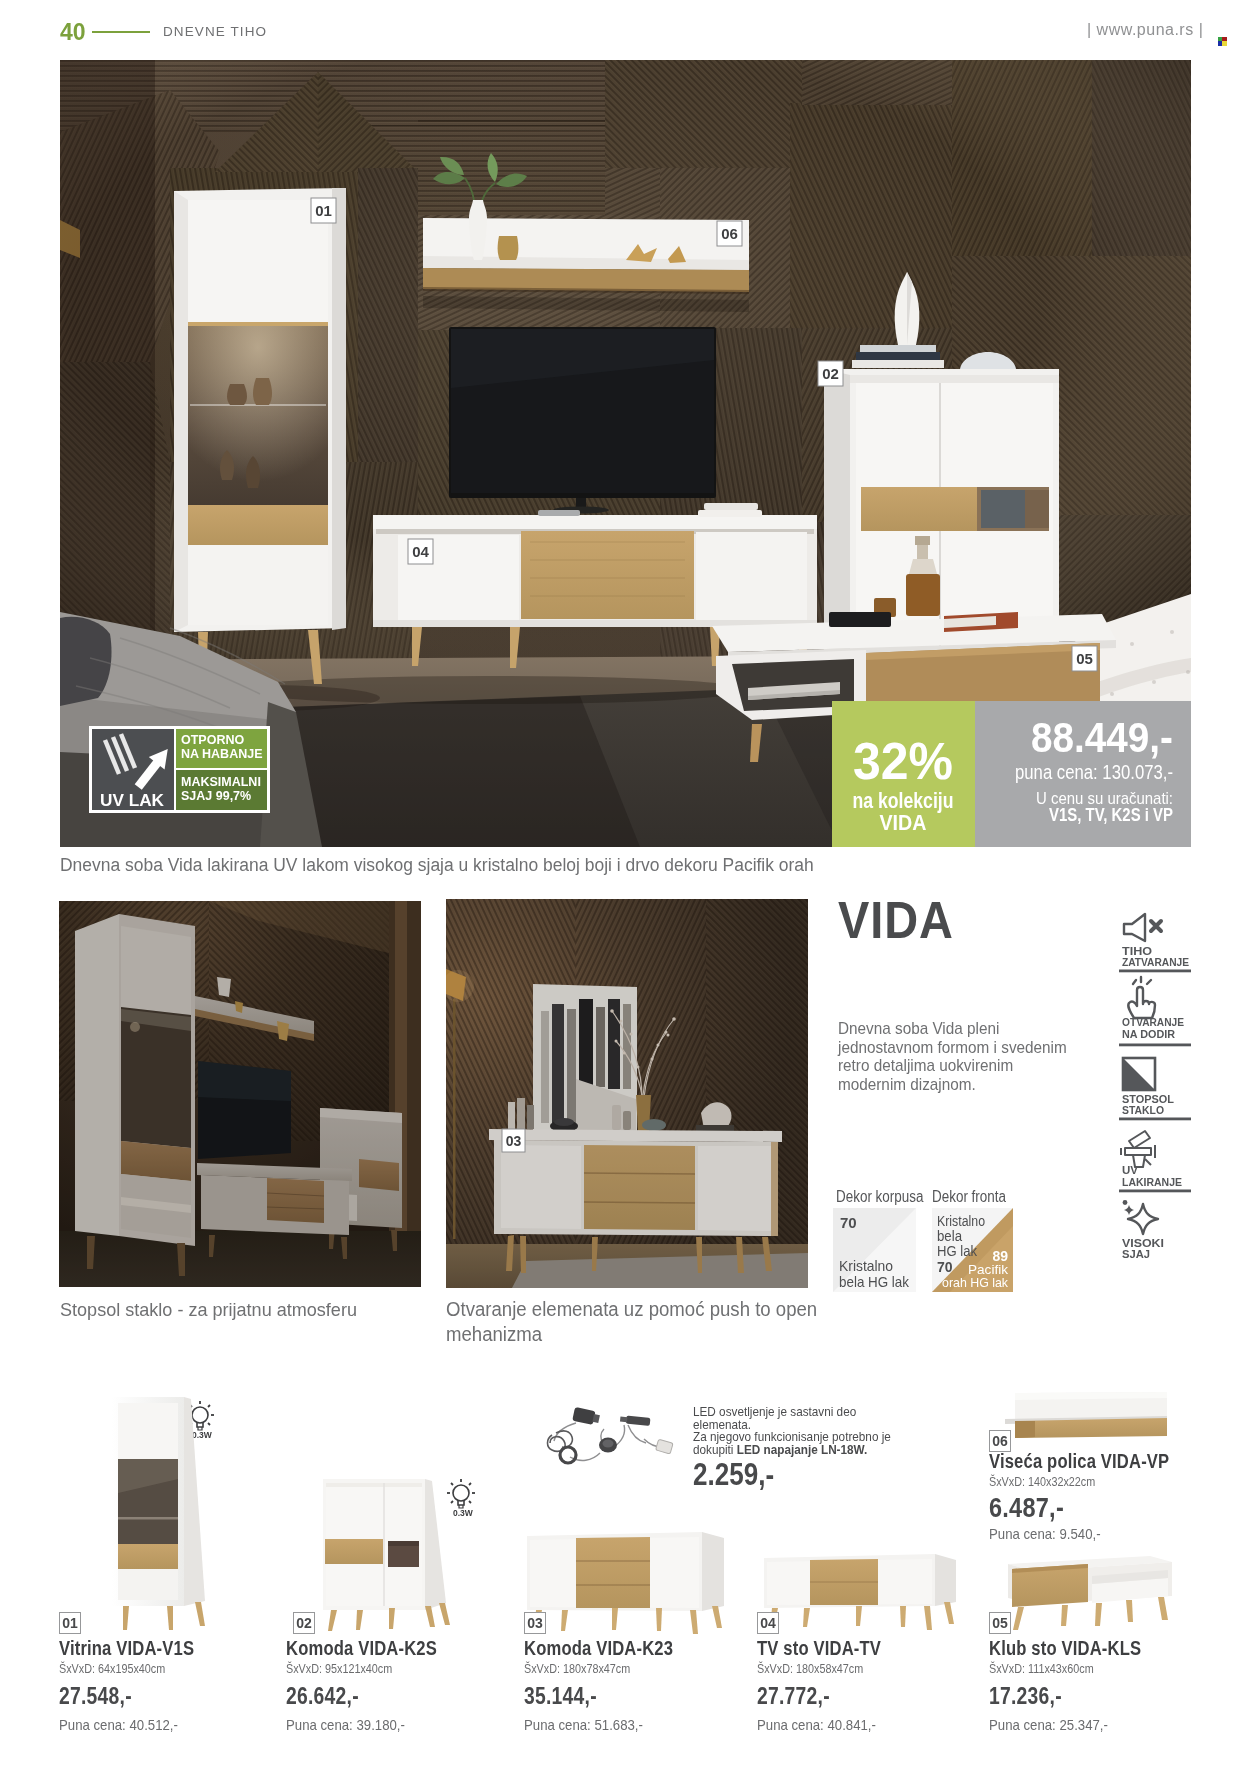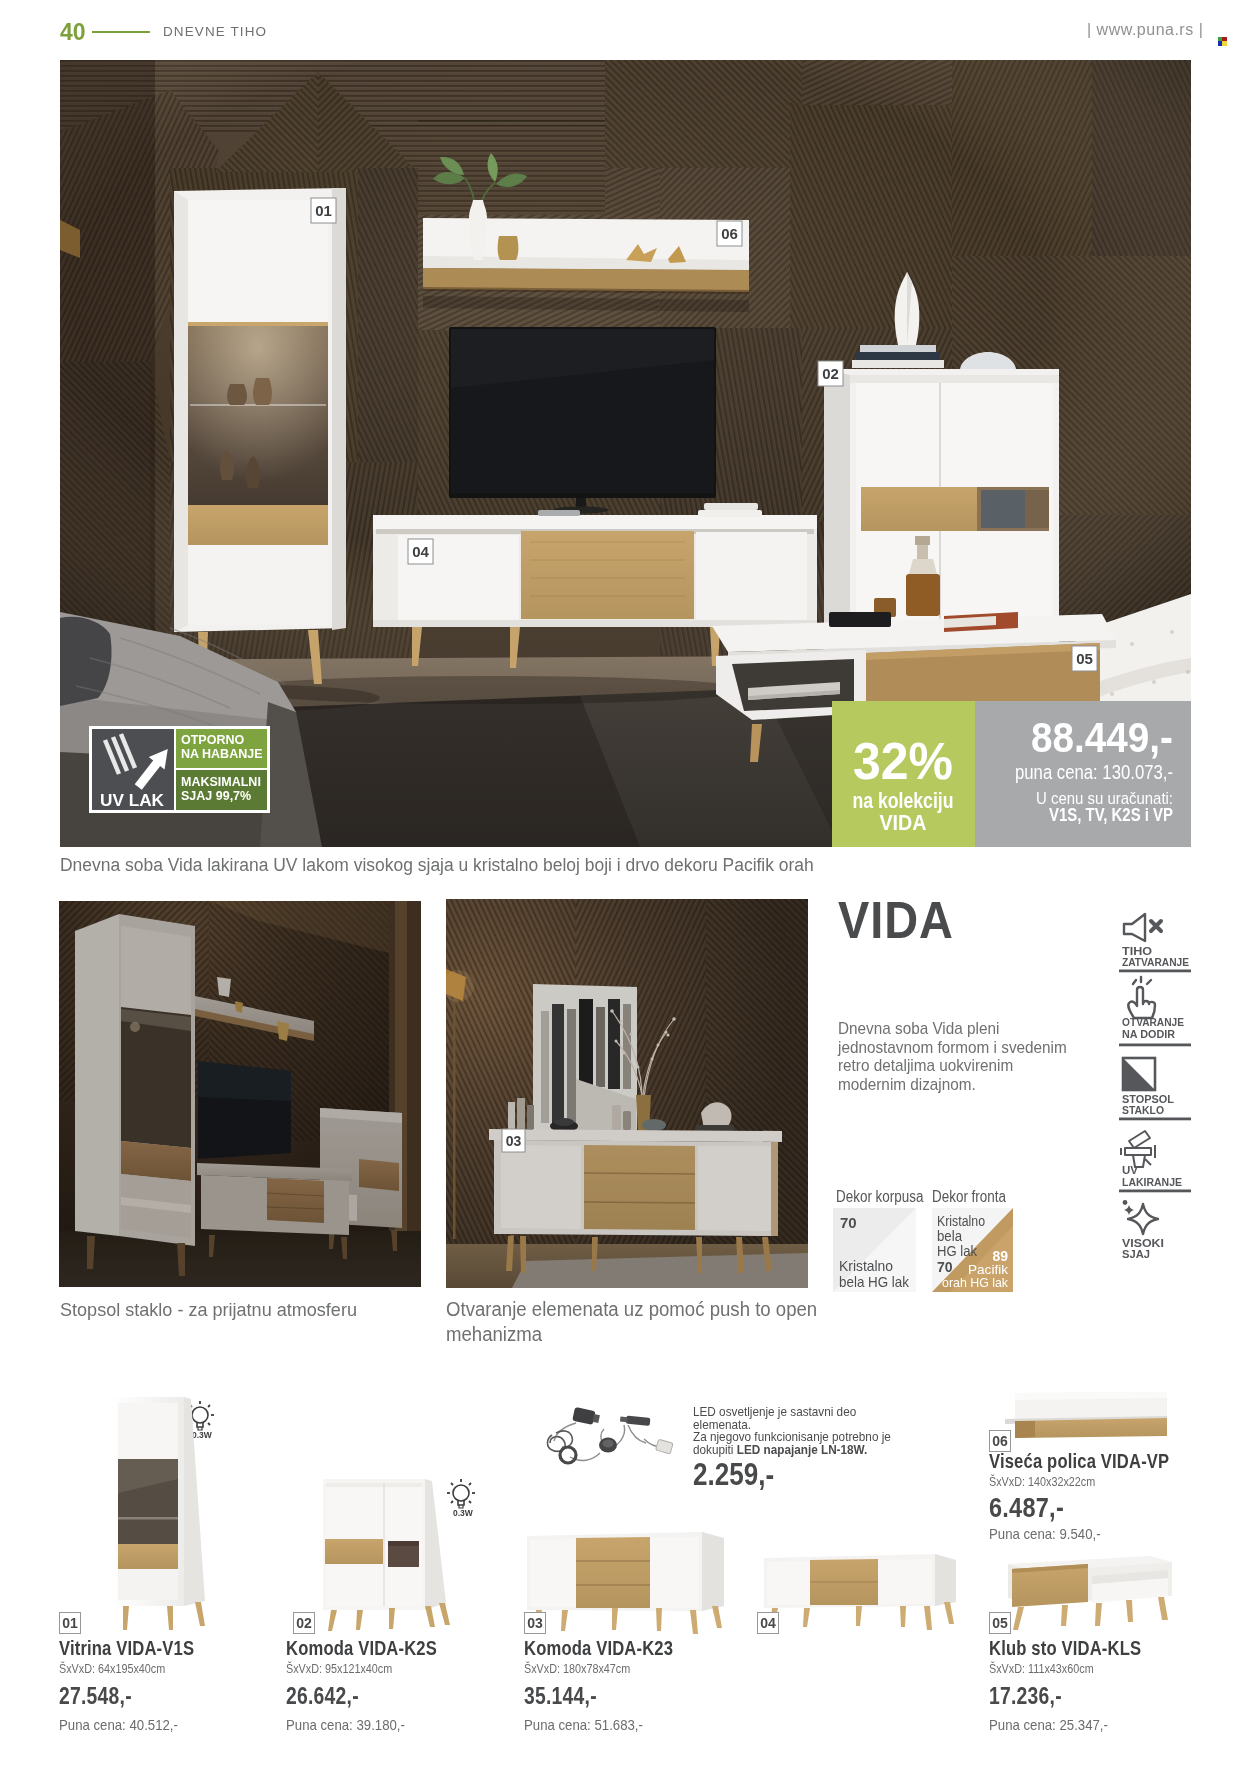--- a/index.html
+++ b/index.html
@@ -846,20 +846,26 @@
         <polygon points="96,58 102,58 100,78 96,78"></polygon>
         <polygon points="140,58 146,58 145,79 141,79"></polygon>
         <polygon points="164,58 170,58 172,82 167,82"></polygon>
         <polygon points="184,54 190,54 194,76 189,76"></polygon>
       </g>
     </g>
   </svg>
 
   <div class="lblbox" style="left:757px;top:1612px;width:22px;height:22px;font-size:14px;line-height:20px;">04</div>
 
+  <div class="abs" style="left:757px;top:1638px;">
+    <div class="pname"><span class="nx" style="transform:scaleX(0.83);">TV sto VIDA-TV</span></div>
+    <div class="pdim"><span class="nx" style="transform:scaleX(0.9);">ŠxVxD: 180x58x47cm</span></div>
+    <div class="pprice"><span class="nx" style="transform:scaleX(0.84);">27.772,-</span></div>
+    <div class="ppuna"><span class="nx" style="transform:scaleX(0.88);">Puna cena: 40.841,-</span></div>
+  </div>
 
   <svg class="abs" style="left:1005px;top:1390px;" width="168" height="48" viewBox="0 0 168 48">
     <g>
       <polygon points="10,3 162,2 162,30 10,31" fill="#f4f3f1"></polygon>
       <polygon points="10,3 162,2 162,8 10,10" fill="#fafaf8"></polygon>
       <polygon points="0,29 162,26 162,30 0,34" fill="#dcdad7"></polygon>
       <polygon points="10,31 162,28 162,46 10,48" fill="url(#woodg)"></polygon>
       <polygon points="10,31 30,31 30,47 10,48" fill="#a8854f"></polygon>
     </g>
   </svg>

